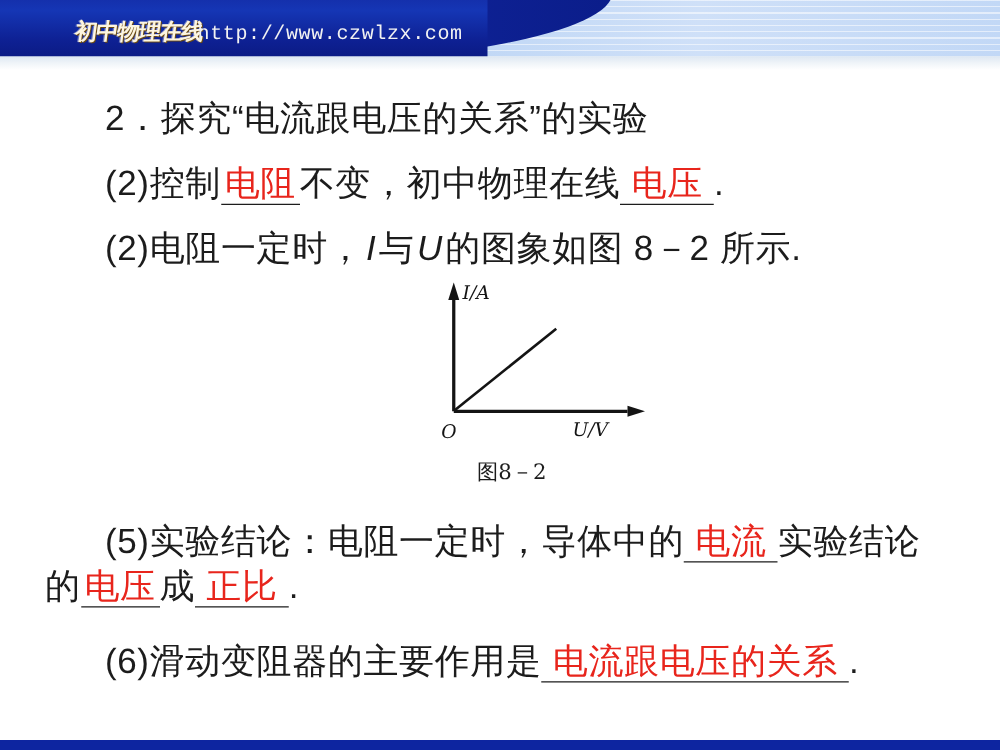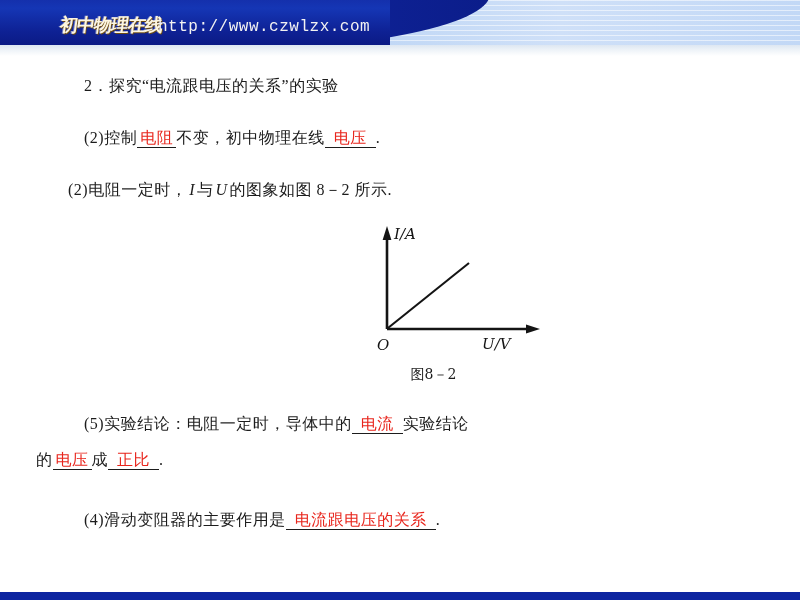--- a/index.html
+++ b/index.html
@@ -82,29 +82,29 @@
   #footer-bar {
     position: absolute;
     left: 0; top: 592px;
     width: 800px; height: 8px;
     background: #0d25a0;
   }
 
   
   .line {
     position: absolute;
-    font-family: Liberation Serif, serif;
-    font-size: 16px;
+    font-family: Liberation Sans, sans-serif;
+    font-size: 28px;
     color: #1c1c1c;
     white-space: nowrap;
     letter-spacing: 0.5px;
   }
   #line-title { left: 84px;  top: 76px;  }
   #line-1     { left: 84px;  top: 128px; }
-  #line-2     { left: 68px;  top: 180px; }
+  #line-2     { left: 84px;  top: 180px; }
   #line-3a    { left: 84px;  top: 414px; }
   #line-3b    { left: 36px;  top: 450px; }
   #line-4     { left: 84px;  top: 510px; }
 
   .ital {
     font-style: italic;
     padding: 0 2px;
   }
   .ans {
     color: #e8251c;
@@ -114,30 +114,30 @@
   }
   .ans-pad {
     color: #e8251c;
     border-bottom: 1.5px solid #1c1c1c;
     padding: 0 9px 1px 9px;
   }
 
   
   #figure {
     position: absolute;
-    left: 356px; top: 218px;
+    left: 332px; top: 218px;
     width: 190px; height: 180px;
   }
   #fig-caption {
     position: absolute;
     left: 0; top: 148px;
     width: 155px;
     text-align: center;
     font-family: "DejaVu Serif", "Liberation Serif", serif;
-    font-size: 14px;
+    font-size: 17px;
     color: #1c1c1c;
   }
 </style>
 </head>
 <body>
 
 <div id="banner">
   <div id="banner-stripes"></div>
   <div id="banner-dark">
     <div id="banner-dark-tail"></div>
@@ -179,16 +179,16 @@
 
 <div class="line" id="line-3a">
   <span>(5)实验结论：电阻一定时，导体中的</span><span class="ans-pad">电流</span><span>实验结论</span>
 </div>
 
 <div class="line" id="line-3b">
   <span>的</span><span class="ans">电压</span><span>成</span><span class="ans-pad">正比</span><span>.</span>
 </div>
 
 <div class="line" id="line-4">
-  <span>(4)滑动变阻器的主要作用是</span><span class="ans-pad">电流跟电压的关系</span><span>.</span>
+  <span>(6)滑动变阻器的主要作用是</span><span class="ans-pad">电流跟电压的关系</span><span>.</span>
 </div>
 
 <div id="footer-bar"></div>
 
 </body></html>

